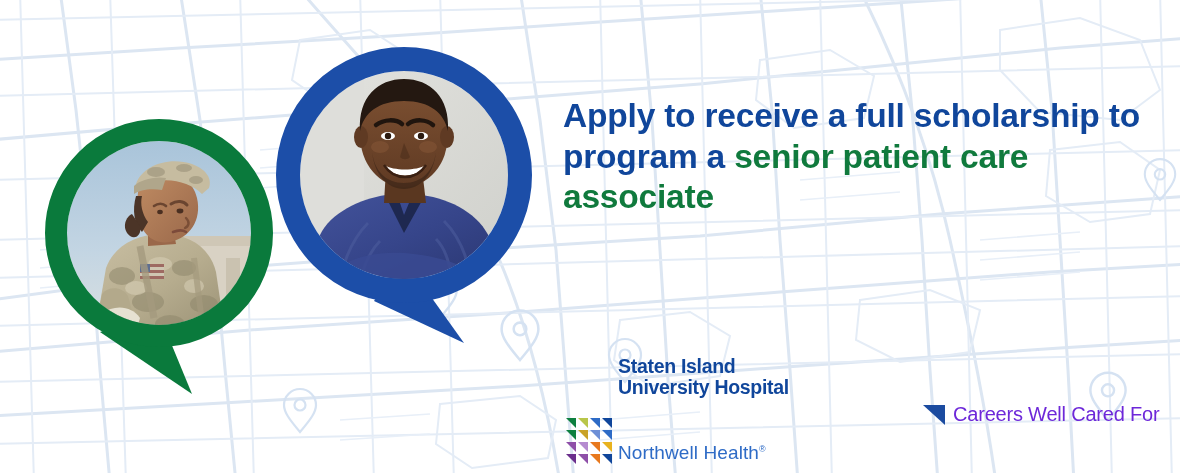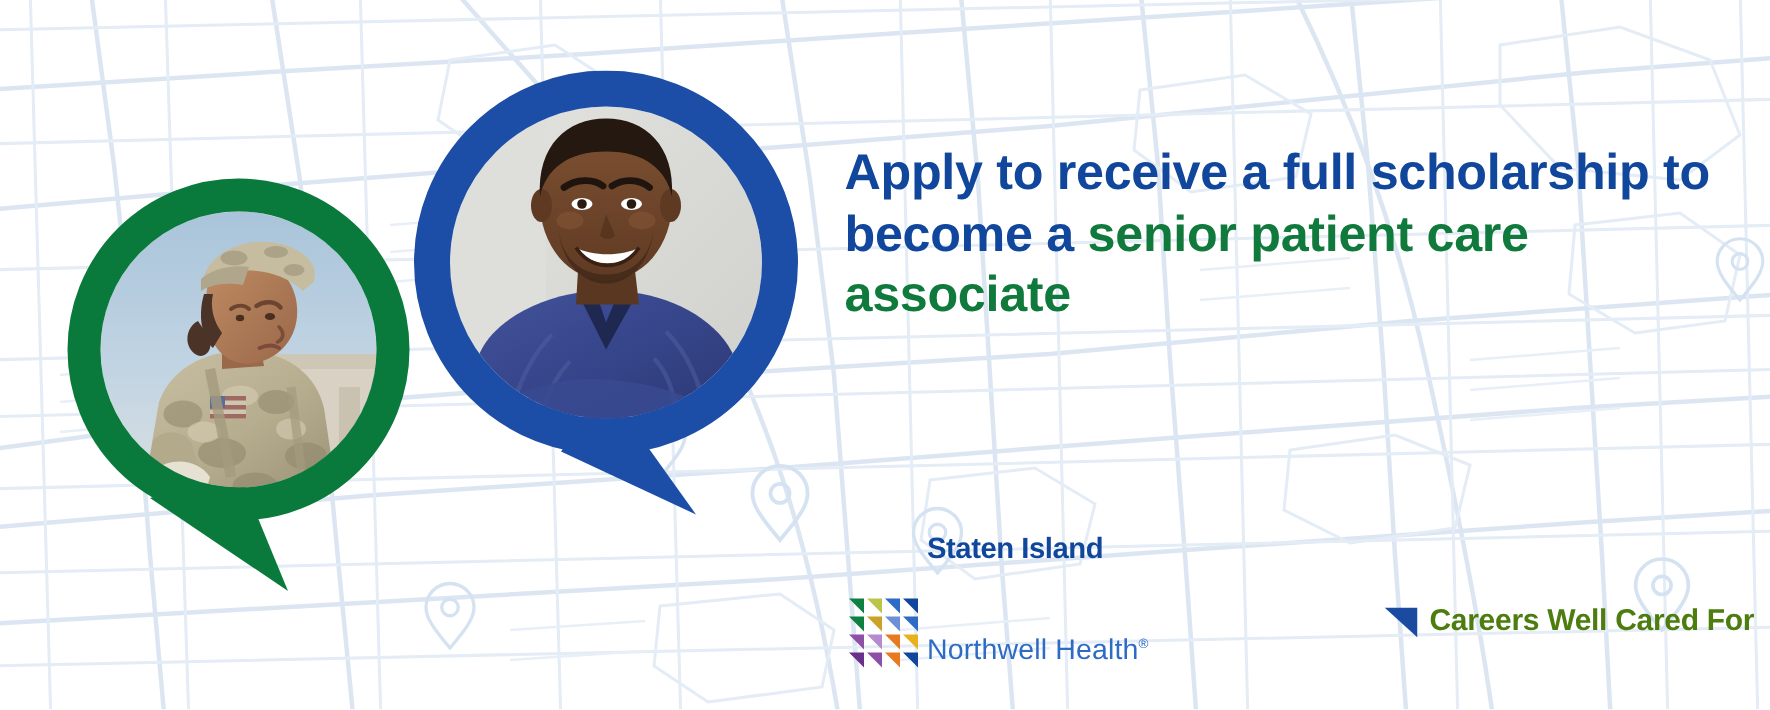--- a/index.html
+++ b/index.html
@@ -41,21 +41,21 @@
     line-height:22px;white-space:nowrap;margin-top:41px;
   }
   .logo-l3 .reg{font-size:9px;vertical-align:super;}
 
   
   .tagline{
     position:absolute;left:923px;top:403px;display:flex;align-items:center;
   }
   .tagline-mark{width:22px;height:20px;display:block;margin-right:8px;}
   .tagline-text{
-    font-size:20px;font-weight:bold;color:#4d7c0f;letter-spacing:-0.2px;white-space:nowrap;
+    font-size:20px;font-weight:normal;color:#6d28d9;letter-spacing:-0.2px;white-space:nowrap;
   }
 </style>
 </head>
 <body>
 
 <div class="banner">
 
   <svg class="map-bg" viewBox="0 0 1180 473" preserveAspectRatio="none" aria-hidden="true">
     <rect x="0" y="0" width="1180" height="473" fill="#ffffff"></rect>
     <g stroke="#DCE6F2" fill="none" stroke-width="3">
@@ -289,21 +289,21 @@
         <ellipse cx="112" cy="100" rx="9" ry="6" fill="#8C5B39" opacity="0.45"></ellipse>
         <ellipse cx="160" cy="100" rx="9" ry="6" fill="#8C5B39" opacity="0.45"></ellipse>
       </g>
 
       <circle cx="136" cy="128" r="116" fill="none" stroke="#1C4EA8" stroke-width="24"></circle>
     </svg>
   </div>
 
   <div class="headline">
     <div>Apply to receive a full scholarship to</div>
-    <div><span>become a </span><span class="hl-green">senior patient care associate</span></div>
+    <div><span>program a </span><span class="hl-green">senior patient care associate</span></div>
   </div>
 
   <div class="logo">
     <svg class="logo-mark" viewBox="0 0 46 48" aria-hidden="true">
 
       <path d="M0 1 H10 V11 Z" fill="#0E8040"></path>
       <path d="M12 1 H22 V11 Z" fill="#B9C64A"></path>
       <path d="M24 1 H34 V11 Z" fill="#2E6BC6"></path>
       <path d="M36 1 H46 V11 Z" fill="#10469B"></path>
 
@@ -317,20 +317,21 @@
       <path d="M24 25 H34 V35 Z" fill="#E8791E"></path>
       <path d="M36 25 H46 V35 Z" fill="#E8B21E"></path>
 
       <path d="M0 37 H10 V47 Z" fill="#6A2E8C"></path>
       <path d="M12 37 H22 V47 Z" fill="#8E4FA8"></path>
       <path d="M24 37 H34 V47 Z" fill="#E8791E"></path>
       <path d="M36 37 H46 V47 Z" fill="#10469B"></path>
     </svg>
     <div class="logo-text">
       <div class="logo-l1">Staten Island</div>
+      <div class="logo-l2">University Hospital</div>
       <div class="logo-l3"><span>Northwell Health</span><span class="reg">®</span></div>
     </div>
   </div>
 
   <div class="tagline">
     <svg class="tagline-mark" viewBox="0 0 22 20" aria-hidden="true">
       <path d="M0 0 H22 V20 Z" fill="#1B4BA0" transform="translate(0,0) scale(1,1)"></path>
     </svg>
     <div class="tagline-text">Careers Well Cared For</div>
   </div>

